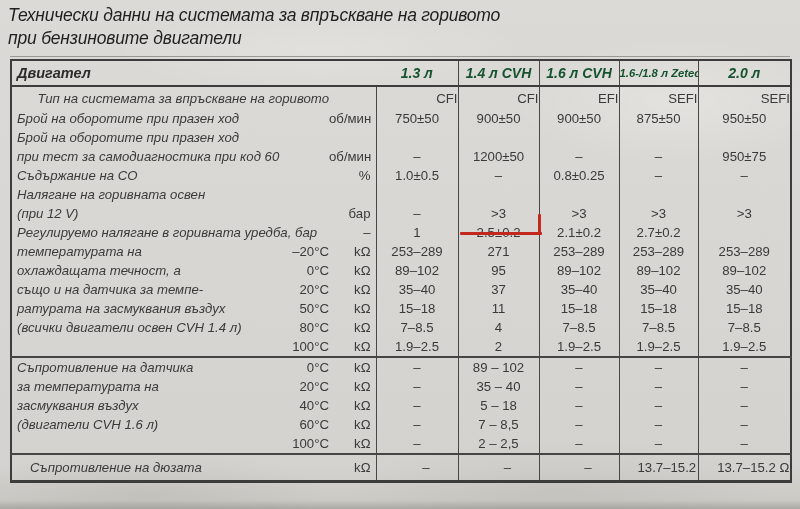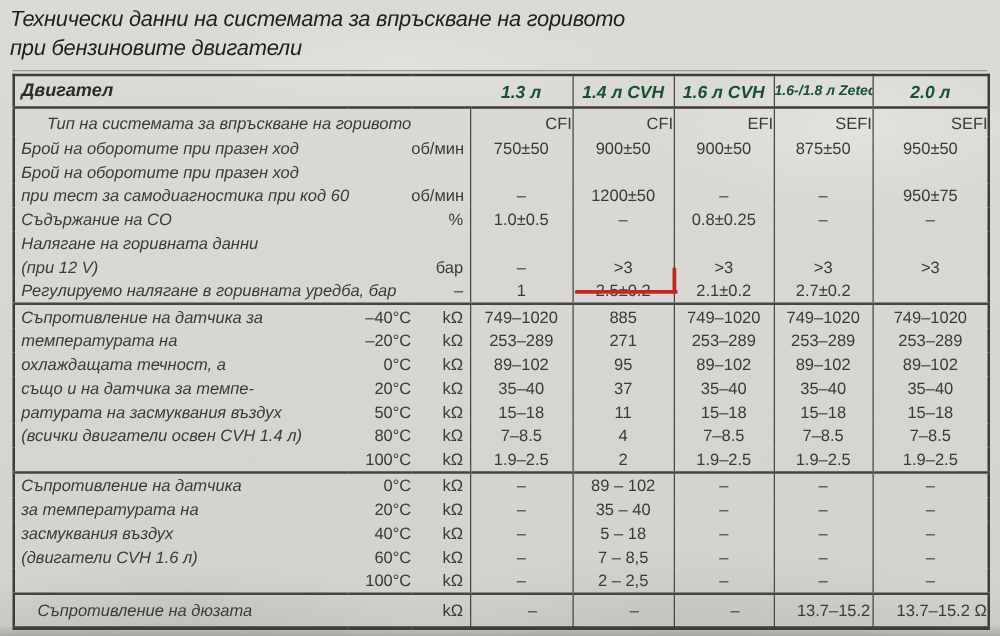--- a/index.html
+++ b/index.html
@@ -133,21 +133,21 @@
   <tr>
     <td class="lbl" colspan="2">Съдържание на CO</td>
     <td class="unit">%</td>
     <td class="val">1.0±0.5</td>
     <td class="val">–</td>
     <td class="val">0.8±0.25</td>
     <td class="val">–</td>
     <td class="val">–</td>
   </tr>
   <tr>
-    <td class="lbl" colspan="2">Налягане на горивната данни</td>
+    <td class="lbl" colspan="2">Налягане на горивната освен</td>
     <td class="unit"></td>
     <td class="val"></td>
     <td class="val"></td>
     <td class="val"></td>
     <td class="val"></td>
     <td class="val"></td>
   </tr>
   <tr>
     <td class="lbl" colspan="2">(при 12 V)</td>
     <td class="unit">бар</td>
@@ -160,30 +160,20 @@
   <tr>
     <td class="lbl" colspan="2">Регулируемо налягане в горивната уредба, бар</td>
     <td class="unit">–</td>
     <td class="val">1</td>
     <td class="val">2.5±0.2</td>
     <td class="val">2.1±0.2</td>
     <td class="val">2.7±0.2</td>
     <td class="val"></td>
   </tr>
 
-  <tr class="sec">
-    <td class="lbl">Съпротивление на датчика за</td>
-    <td class="tmp">–40°C</td>
-    <td class="unit upr">kΩ</td>
-    <td class="val">749–1020</td>
-    <td class="val">885</td>
-    <td class="val">749–1020</td>
-    <td class="val">749–1020</td>
-    <td class="val">749–1020</td>
-  </tr>
   <tr>
     <td class="lbl">температурата на</td>
     <td class="tmp">–20°C</td>
     <td class="unit upr">kΩ</td>
     <td class="val">253–289</td>
     <td class="val">271</td>
     <td class="val">253–289</td>
     <td class="val">253–289</td>
     <td class="val">253–289</td>
   </tr>

